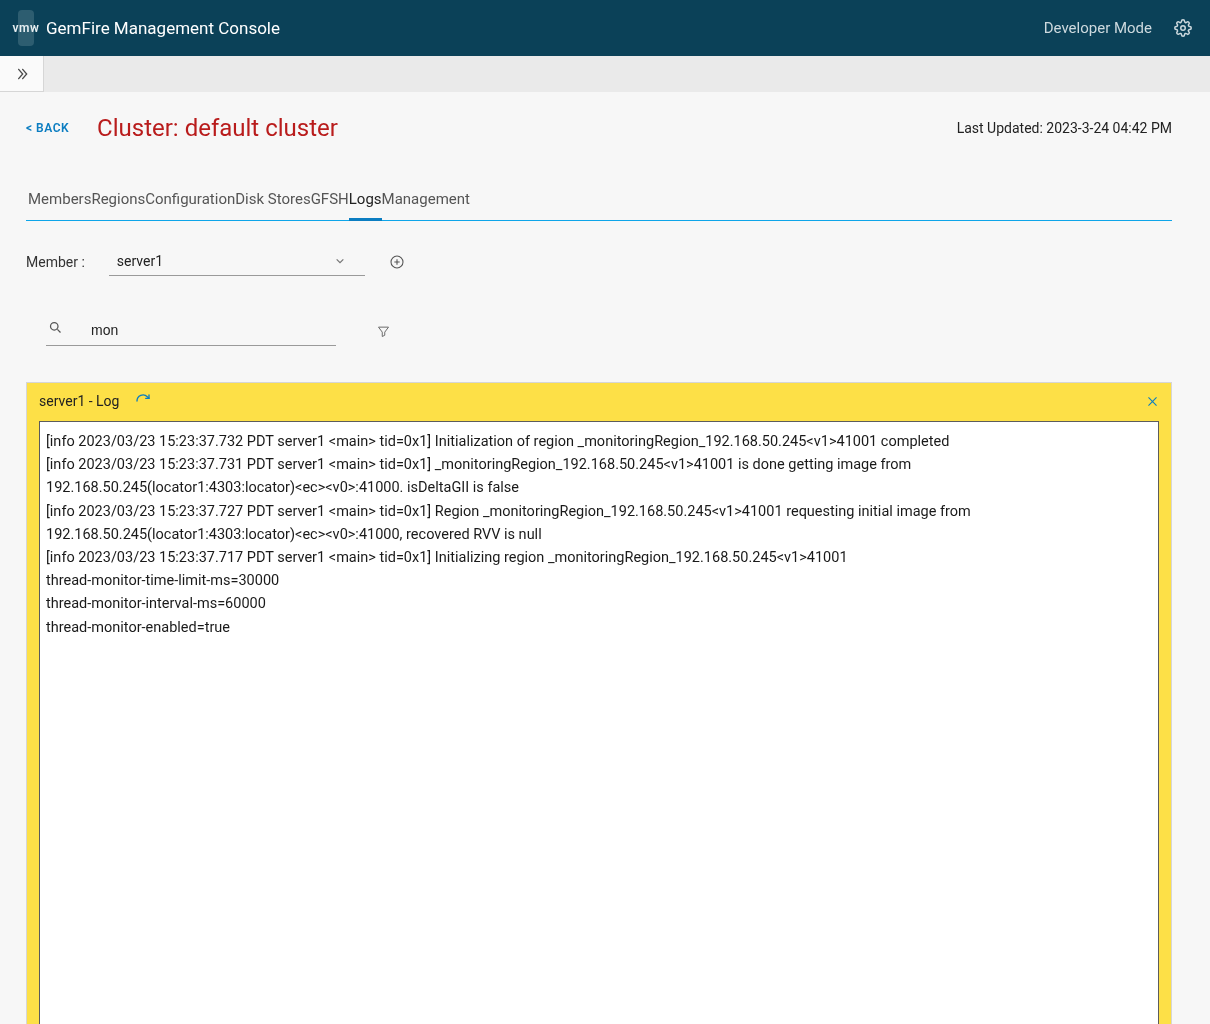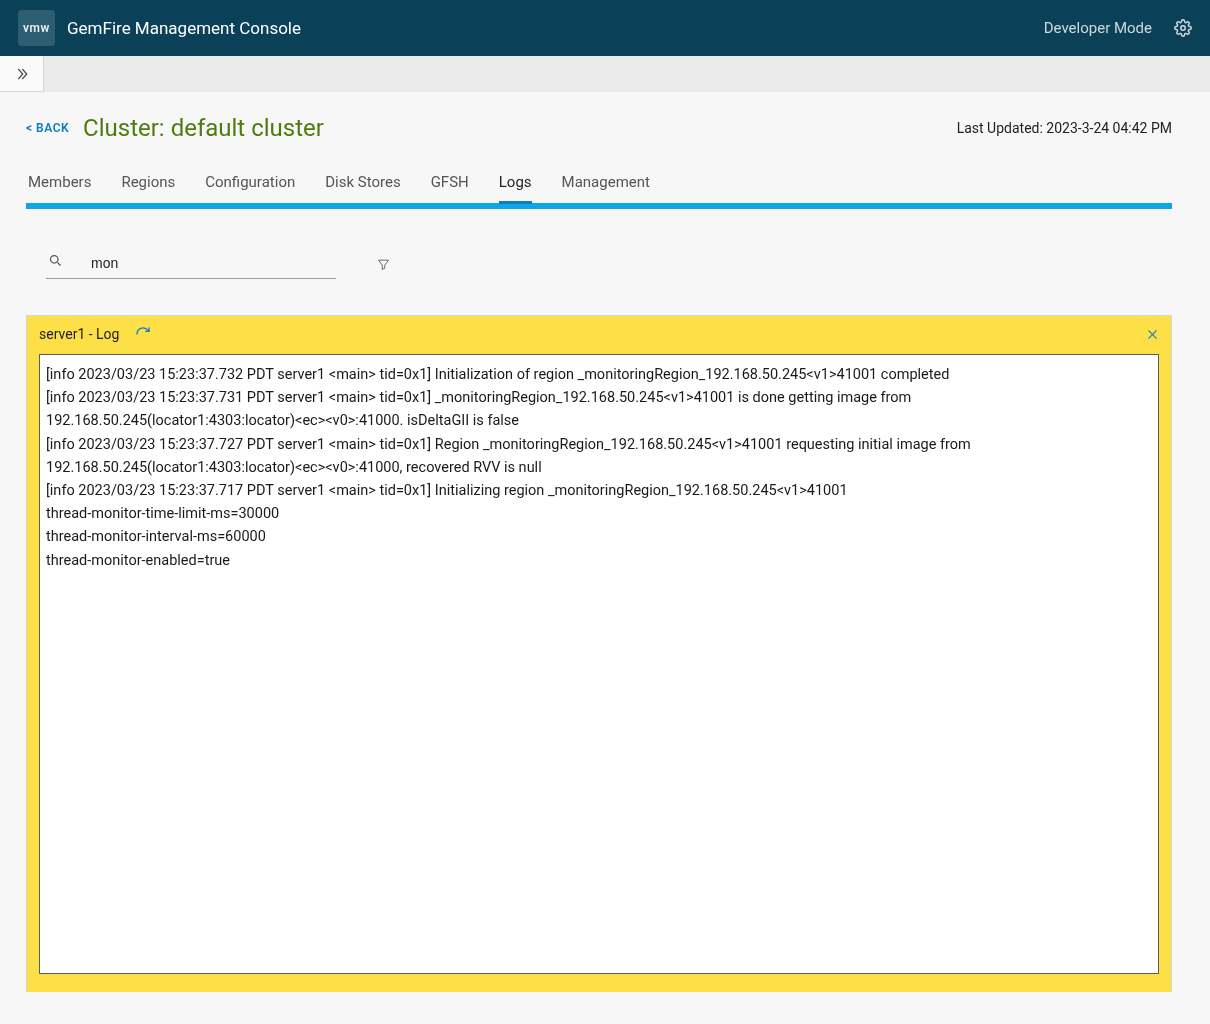--- a/index.html
+++ b/index.html
@@ -8,21 +8,21 @@
 
   .topbar {
     height: 56px;
     background: #0b4158;
     display: flex;
     align-items: center;
     padding: 0 18px;
     color: #fff;
   }
   .brand-badge {
-    width: 37px; height: 36px;
+    width: 16px; height: 36px;
     background: #2d5d70;
     border-radius: 4px;
     display: flex; align-items: center; justify-content: center;
     font-size: 12px; font-weight: 600; letter-spacing: 0.5px;
     color: #e6eef1;
     margin-right: 12px;
   }
   .app-title { font-size: 17px; font-weight: 400; color: #fff; }
   .topbar-spacer { flex: 1; }
   .topbar-link { color: #cdd9de; font-size: 15px; margin-right: 22px; cursor: pointer; }
@@ -50,29 +50,28 @@
     padding: 22px 38px 0 26px;
     height: 100%;
     overflow: hidden;
   }
 
   .header-row { display: flex; align-items: center; }
   .back-link {
     color: #0b7dc1; font-size: 12px; font-weight: 600; letter-spacing: 0.5px;
     cursor: pointer; margin-right: 14px;
   }
-  .cluster-title { font-size: 24px; font-weight: 400; color: #4d7c0f; }
+  .cluster-title { font-size: 24px; font-weight: 400; color: #b91c1c; margin-left: 14px; }
   .header-spacer { flex:1; }
   .last-updated { font-size: 14px; color: #222; }
 
   .tabs {
-    margin-top: 23px;
-    border-bottom: 6px solid #0ea5e9;
+    margin-top: 40px;
+    border-bottom: 1px solid #0ea5e9;
     display: flex;
-    gap: 30px;
     padding: 0 2px;
   }
   .tab {
     font-size: 15px; color: #555; padding: 8px 0 10px 0; cursor: pointer;
     border-bottom: 3px solid transparent; margin-bottom: -1px;
   }
   .tab.active { color: #222; border-bottom-color: #0b7dc1; }
 
   .member-row {
     margin-top: 26px;
@@ -180,20 +179,37 @@
     <div class="tabs">
       <div class="tab">Members</div>
       <div class="tab">Regions</div>
       <div class="tab">Configuration</div>
       <div class="tab">Disk Stores</div>
       <div class="tab">GFSH</div>
       <div class="tab active">Logs</div>
       <div class="tab">Management</div>
     </div>
 
+    <div class="member-row">
+      <span class="member-label">Member :</span>
+      <div class="member-select">
+        <span>server1</span>
+        <span>
+          <svg viewBox="0 0 12 12" fill="none" stroke-width="1.5">
+              <path d="M2 4l4 4 4-4"></path>
+            </svg>
+        </span>
+      </div>
+      <span class="add-circle">
+        <svg viewBox="0 0 24 24" fill="none" stroke="currentColor" stroke-width="1.6">
+            <circle cx="12" cy="12" r="9"></circle>
+            <path d="M12 8v8M8 12h8"></path>
+          </svg>
+      </span>
+    </div>
 
     <div class="search-row">
       <div class="search-field">
         <span>
           <svg viewBox="0 0 24 24" fill="none" stroke-width="2">
               <circle cx="10" cy="10" r="6"></circle>
               <path d="M20 20l-5-5"></path>
             </svg>
         </span>
         <input class="search-input" value="mon" style="">

